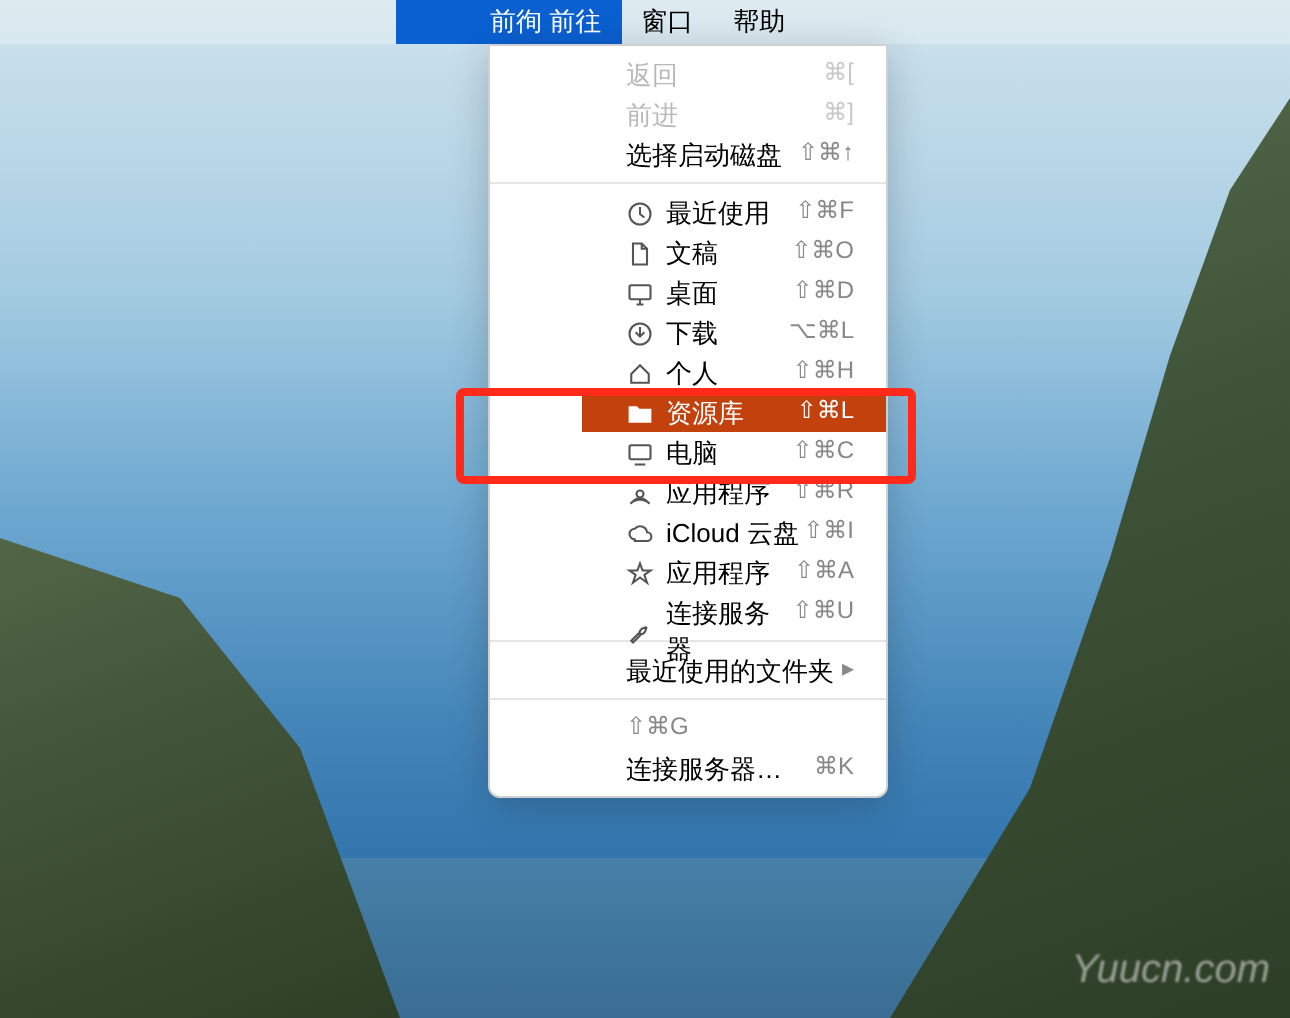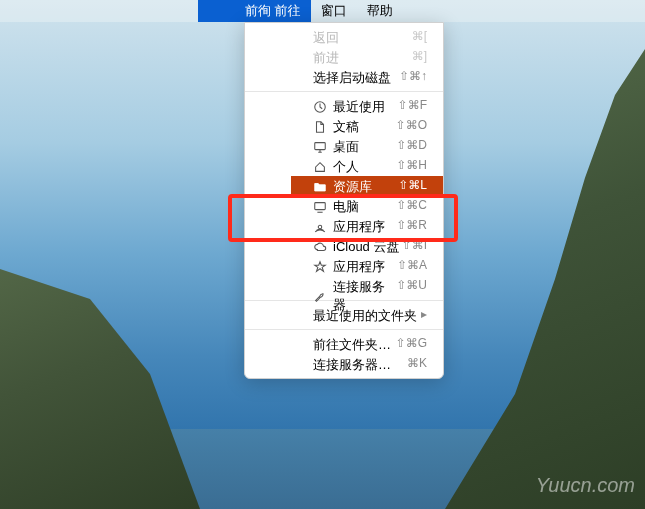--- a/index.html
+++ b/index.html
@@ -226,20 +226,32 @@
           <svg viewBox="0 0 16 16" fill="none" stroke="#555" stroke-width="1.2">
             <rect x="2" y="3" width="12" height="8" rx="1"></rect>
             <path d="M6 14h4M8 11v3"></path>
           </svg>
         </span>
       <span>桌面</span>
     </span>
     <span class="shortcut">⇧⌘D</span>
   </div>
 
+  <div class="menu-row">
+    <span class="label-wrap">
+      <span class="icon">
+          <svg viewBox="0 0 16 16" fill="none" stroke="#555" stroke-width="1.2">
+            <circle cx="8" cy="8" r="6"></circle>
+            <path d="M8 4v5M5.5 7L8 9.5 10.5 7"></path>
+          </svg>
+        </span>
+      <span>下载</span>
+    </span>
+    <span class="shortcut">⌥⌘L</span>
+  </div>
 
   <div class="menu-row">
     <span class="label-wrap">
       <span class="icon">
           <svg viewBox="0 0 16 16" fill="none" stroke="#555" stroke-width="1.2">
             <path d="M3 8l5-5 5 5v5H3z"></path>
           </svg>
         </span>
       <span>个人</span>
     </span>
@@ -326,23 +338,20 @@
   <div class="menu-row">
     <span class="label-wrap">
         <span>最近使用的文件夹</span>
       </span>
     <span class="shortcut">▸</span>
   </div>
 
   <div class="divider"></div>
 
   <div class="menu-row">
-    <span class="label-wrap">
-        <span>前往文件夹…</span>
-      </span>
     <span class="shortcut">⇧⌘G</span>
   </div>
   <div class="menu-row">
     <span class="label-wrap">
         <span>连接服务器…</span>
       </span>
     <span class="shortcut">⌘K</span>
   </div>
 
 </div>

